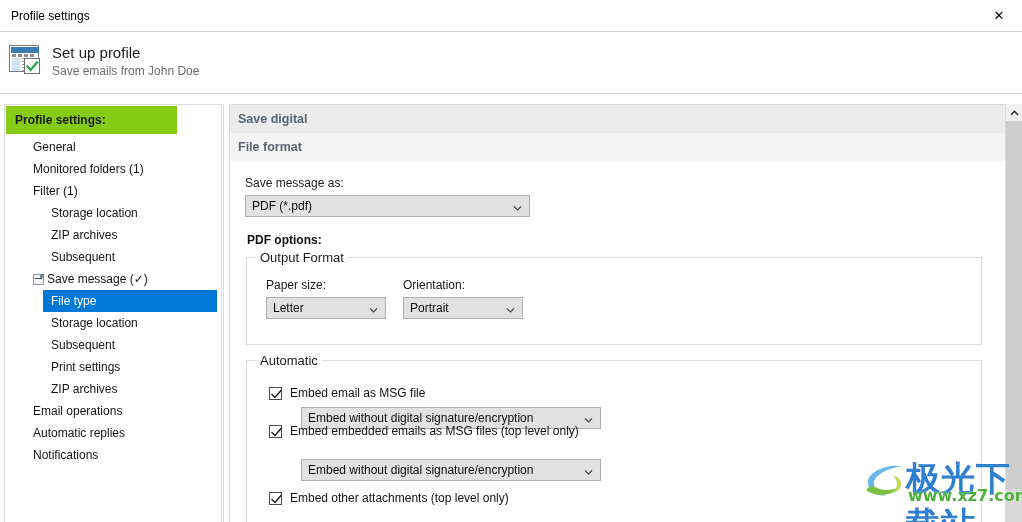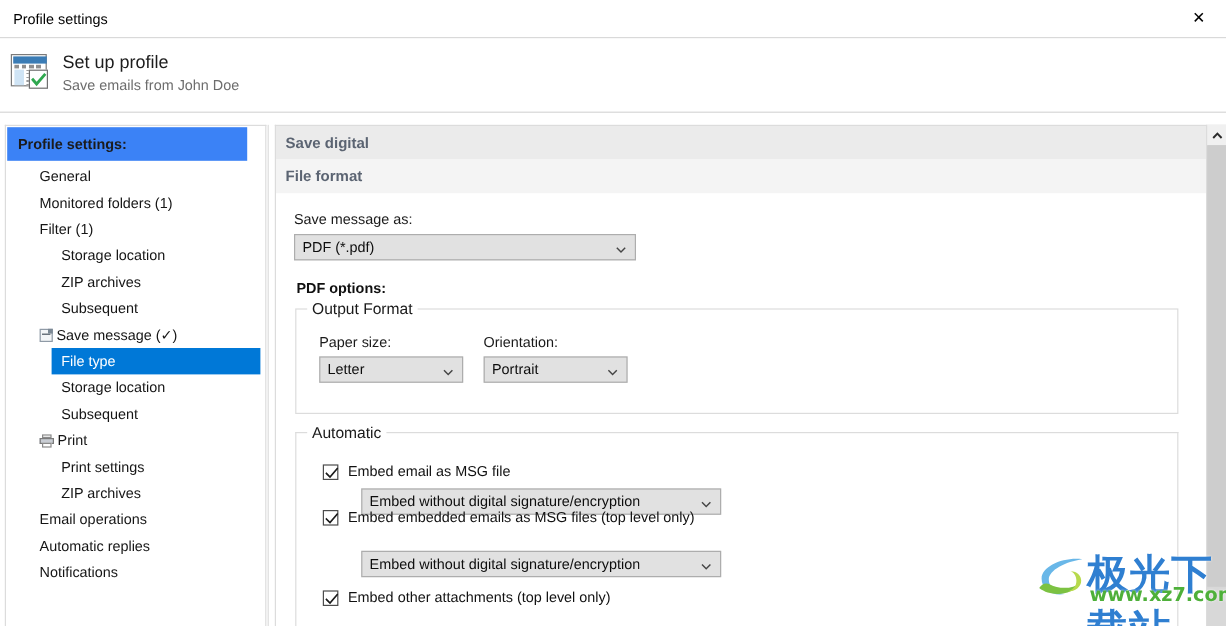--- a/index.html
+++ b/index.html
@@ -30,21 +30,21 @@
   .bi-lines{position:absolute;left:12px;top:12px;width:16px;height:13px;
      background:repeating-linear-gradient(to bottom,#9a9a9a 0 1px,#ffffff 1px 3px);}
   .bi-check{position:absolute;left:15px;top:13px;width:16px;height:16px;background:#ffffff;border:1px solid #6f6f6f;box-sizing:border-box;}
   .bi-check svg{position:absolute;left:1px;top:1px;}
   .banner-title{position:absolute;left:52px;top:44px;font-size:15px;color:#1d1d1d;}
   .banner-sub{position:absolute;left:52px;top:64px;font-size:12px;color:#6d6d6d;}
   .banner-sep{position:absolute;left:0;top:93px;width:1022px;height:1px;background:#d6d6d6;}
 
   
   .sidebar{position:absolute;left:4px;top:104px;width:218px;height:418px;background:#ffffff;border:1px solid #dcdcdc;border-bottom:none;box-sizing:border-box;}
-  .sb-head{position:absolute;left:1px;top:1px;width:200px;height:28px;background:#3b82f6;}
+  .sb-head{position:absolute;left:1px;top:1px;width:171px;height:28px;background:#84cc16;}
   .sb-head-text{position:absolute;left:9px;top:7px;font-size:12px;font-weight:bold;color:#1b1b1b;}
   .sb-list{position:absolute;left:0;top:31px;width:218px;}
   .sb-item{position:relative;height:22px;display:flex;align-items:center;cursor:default;}
   .sb-item .lbl{font-size:12px;color:#151515;white-space:nowrap;line-height:22px;}
   .sb-item.lvl0 .lbl{margin-left:28px;}
   .sb-item.lvl0.hasicon .lbl{margin-left:3px;}
   .sb-item.lvl1 .lbl{margin-left:46px;}
   .sb-item.sel{background:#0078d7;}
   .sb-item.sel .lbl{color:#ffffff;}
   .sb-sel-wrap{position:absolute;left:38px;top:0;width:174px;height:22px;background:#0078d7;}
@@ -160,28 +160,20 @@
         <div class="sb-item lvl1 sel" style="background: transparent;">
           <div class="sb-sel-wrap"></div>
           <span class="lbl" style="position: relative;">File type</span>
         </div>
         <div class="sb-item lvl1">
           <span class="lbl" style="position: static;">Storage location</span>
         </div>
         <div class="sb-item lvl1">
           <span class="lbl" style="position: static;">Subsequent</span>
         </div>
-        <div class="sb-item lvl0 hasicon">
-          <span class="printer">
-            <span class="pr-top"></span>
-            <span class="pr-body"></span>
-            <span class="pr-out"></span>
-          </span>
-          <span class="lbl" style="position: static;">Print</span>
-        </div>
         <div class="sb-item lvl1">
           <span class="lbl" style="position: static;">Print settings</span>
         </div>
         <div class="sb-item lvl1">
           <span class="lbl" style="position: static;">ZIP archives</span>
         </div>
         <div class="sb-item lvl0">
           <span class="lbl" style="position: static;">Email operations</span>
         </div>
         <div class="sb-item lvl0">

